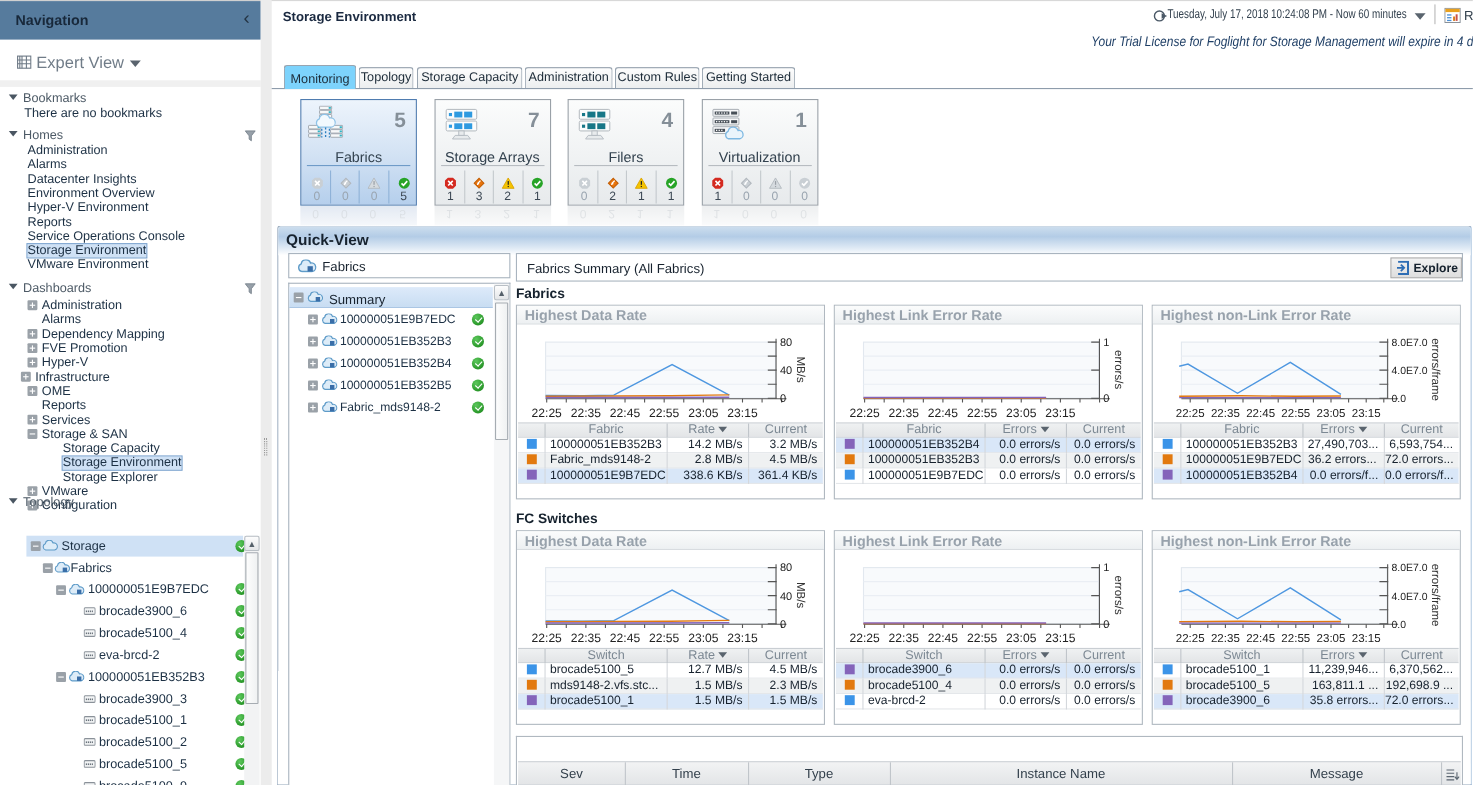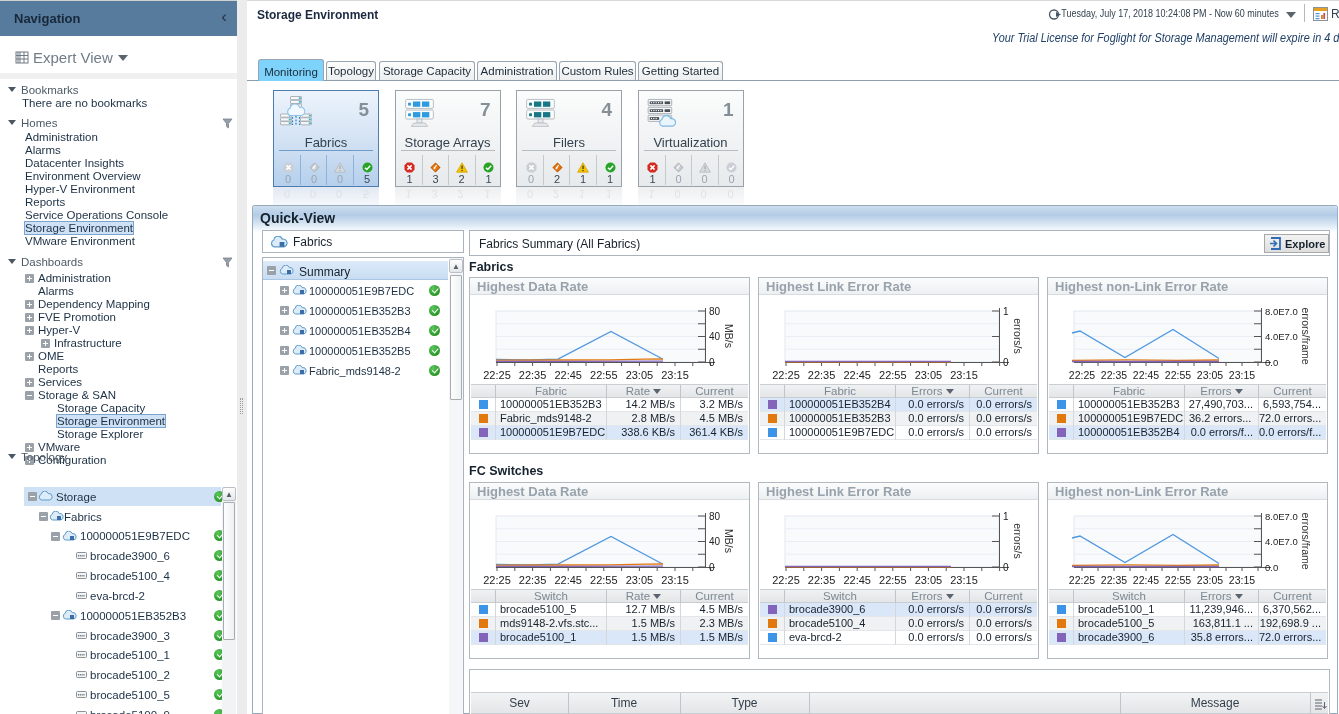--- a/index.html
+++ b/index.html
@@ -94,21 +94,21 @@
 <div class="lnk" style="left:25px;top:235px">VMware Environment</div>
 <div class="sechdr" style="left:8px;top:256px"><span class="tri"></span>Dashboards</div>
 <svg class="abs" style="left:222px;top:257px" width="11" height="11">
       <path d="M1 1 L10 1 L6.5 5.5 L6.5 10 L4.5 8.5 L4.5 5.5 Z" fill="#97a0a9" stroke="#78828c" stroke-width="0.8"></path>
     </svg>
 <div class="lnk" style="left:25px;top:272px"><span class="pbox pl"></span>Administration</div>
 <div class="lnk" style="left:38px;top:285px">Alarms</div>
 <div class="lnk" style="left:25px;top:298px"><span class="pbox pl"></span>Dependency Mapping</div>
 <div class="lnk" style="left:25px;top:311px"><span class="pbox pl"></span>FVE Promotion</div>
 <div class="lnk" style="left:25px;top:324px"><span class="pbox pl"></span>Hyper-V</div>
-<div class="lnk" style="left:41px;top:337px"><span class="pbox pl"></span>Infrastructure</div>
+<div class="lnk" style="left:19px;top:337px"><span class="pbox pl"></span>Infrastructure</div>
 <div class="lnk" style="left:25px;top:350px"><span class="pbox pl"></span>OME</div>
 <div class="lnk" style="left:38px;top:363px">Reports</div>
 <div class="lnk" style="left:25px;top:376px"><span class="pbox pl"></span>Services</div>
 <div class="lnk" style="left:25px;top:389px"><span class="pbox"></span>Storage &amp; SAN</div>
 <div class="lnk" style="left:57px;top:402px">Storage Capacity</div>
 <div class="lnk sel" style="left:57px;top:415px">Storage Environment</div>
 <div class="lnk" style="left:57px;top:428px">Storage Explorer</div>
 <div class="lnk" style="left:25px;top:441px"><span class="pbox pl"></span>VMware</div>
 <div class="lnk" style="left:25px;top:454px"><span class="pbox pl"></span>Configuration</div>
 <div class="sechdr" style="left:8px;top:451px"><span class="tri"></span>Topology</div>
@@ -1020,20 +1020,21 @@
         <div class="vb" style="left:135px"></div>
         <div class="vb" style="left:209px"></div>
       </div>
     </div>
   </div>
 <div class="card" style="left:469px;top:669px;width:861px;height:45px;border-bottom:none">
 <div class="abs" style="left:1px;top:22px;width:857px;height:22px;background:linear-gradient(#f2f3f4,#e3e5e7);border-top:1px solid #c9ced3;border-bottom:1px solid #c9ced3;font-size:12px;color:#323f4b">
 <div class="abs" style="left:0px;top:3px;width:97px;text-align:center">Sev</div>
 <div class="abs" style="left:97px;top:3px;width:112px;text-align:center">Time</div>
 <div class="abs" style="left:209px;top:3px;width:129px;text-align:center">Type</div>
+<div class="abs" style="left:338px;top:3px;width:311px;text-align:center">Instance Name</div>
 <div class="abs" style="left:649px;top:3px;width:190px;text-align:center">Message</div>
 <div class="abs" style="left:97px;top:0;width:1px;height:22px;background:#c0c5ca"></div>
 <div class="abs" style="left:209px;top:0;width:1px;height:22px;background:#c0c5ca"></div>
 <div class="abs" style="left:338px;top:0;width:1px;height:22px;background:#c0c5ca"></div>
 <div class="abs" style="left:649px;top:0;width:1px;height:22px;background:#c0c5ca"></div>
 <div class="abs" style="left:839px;top:0;width:1px;height:22px;background:#c0c5ca"></div>
 <svg class="abs" style="left:843px;top:5px" width="13" height="12">
         <g stroke="#5a6570">
           <line x1="1" y1="2" x2="8" y2="2"></line>
           <line x1="1" y1="5" x2="8" y2="5"></line>

